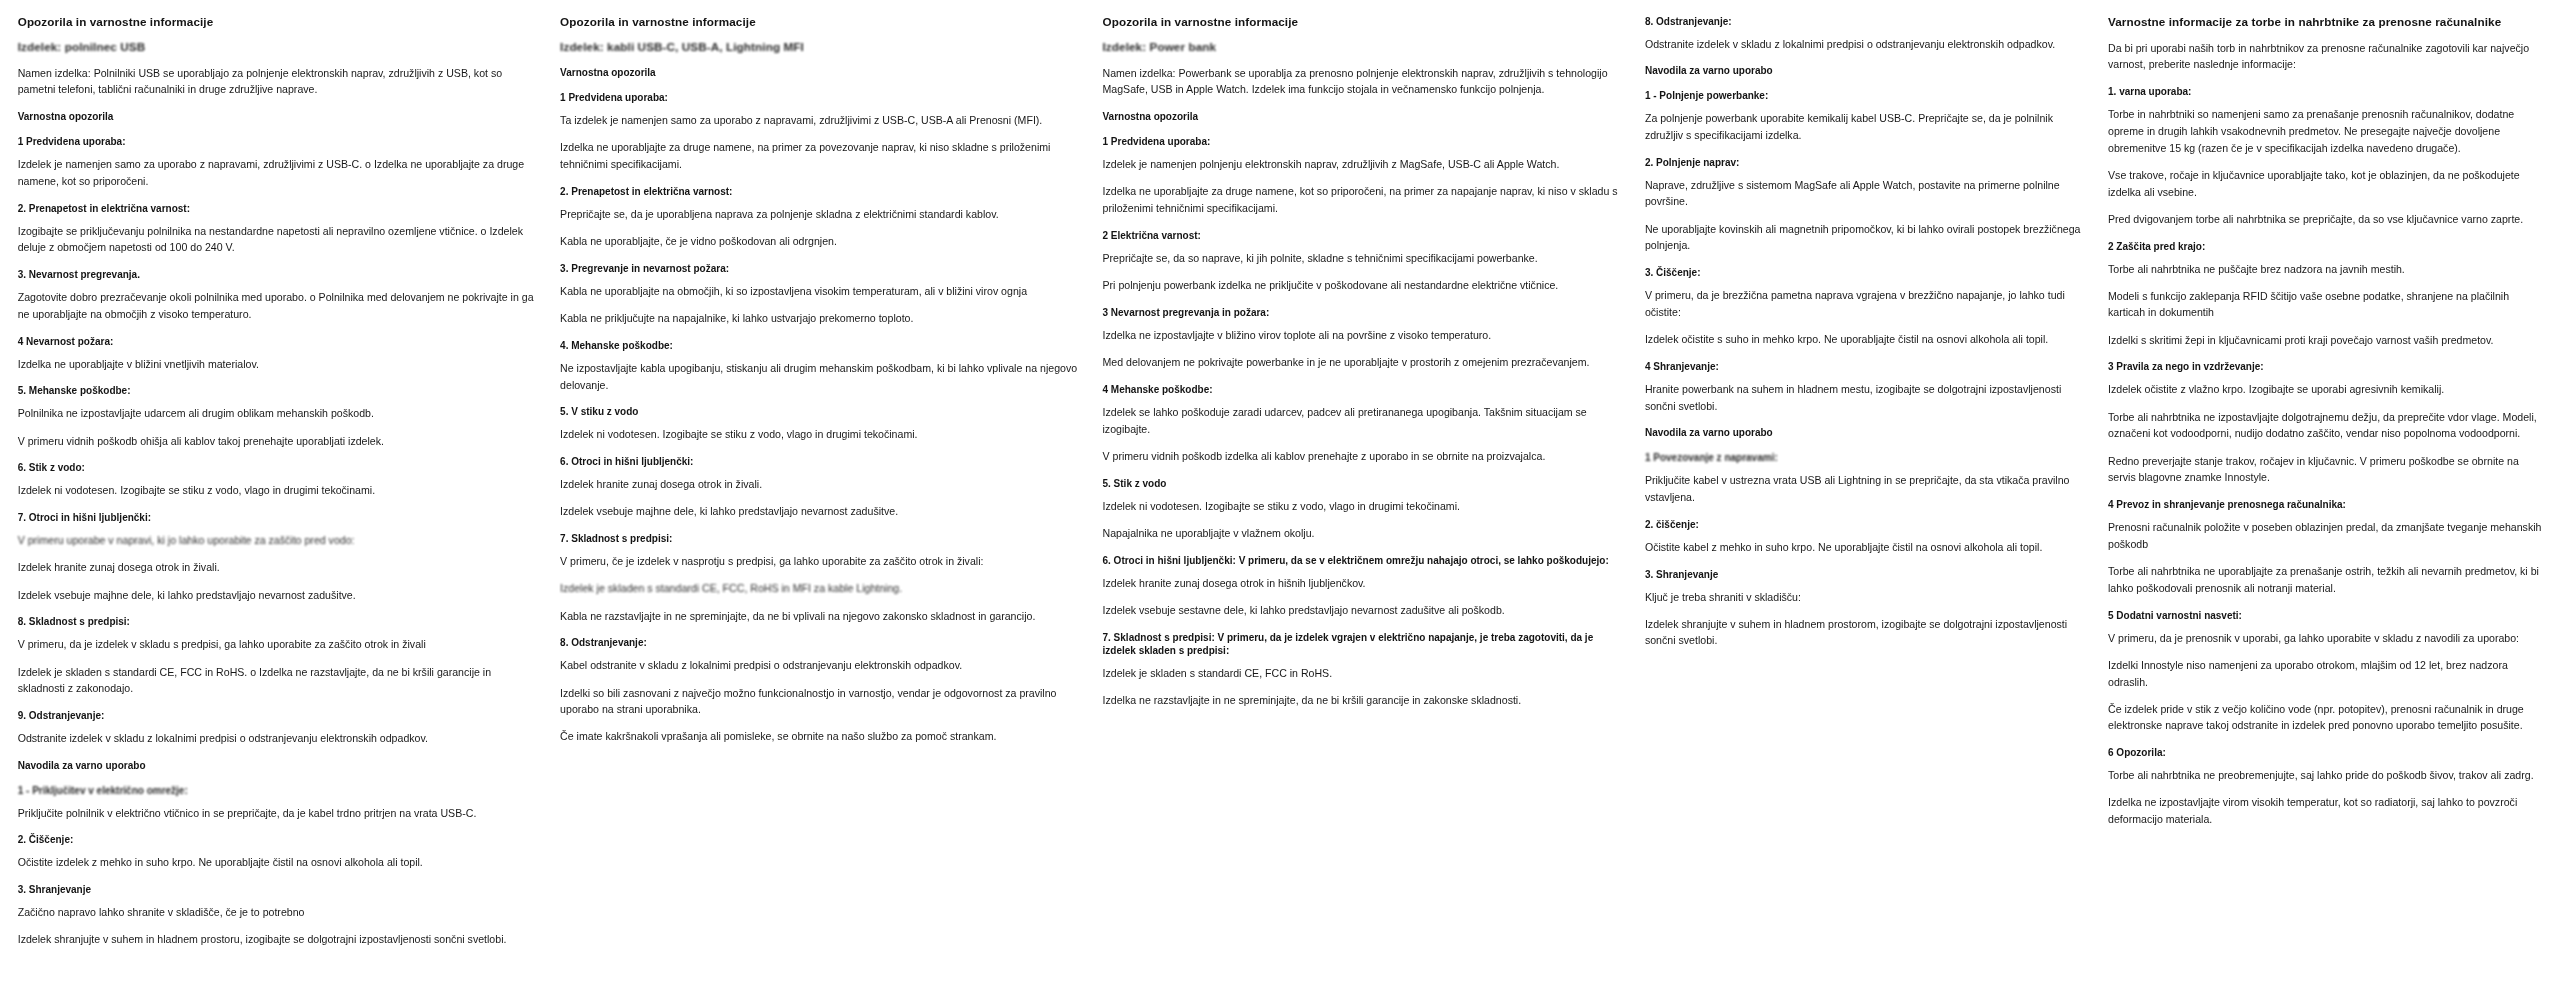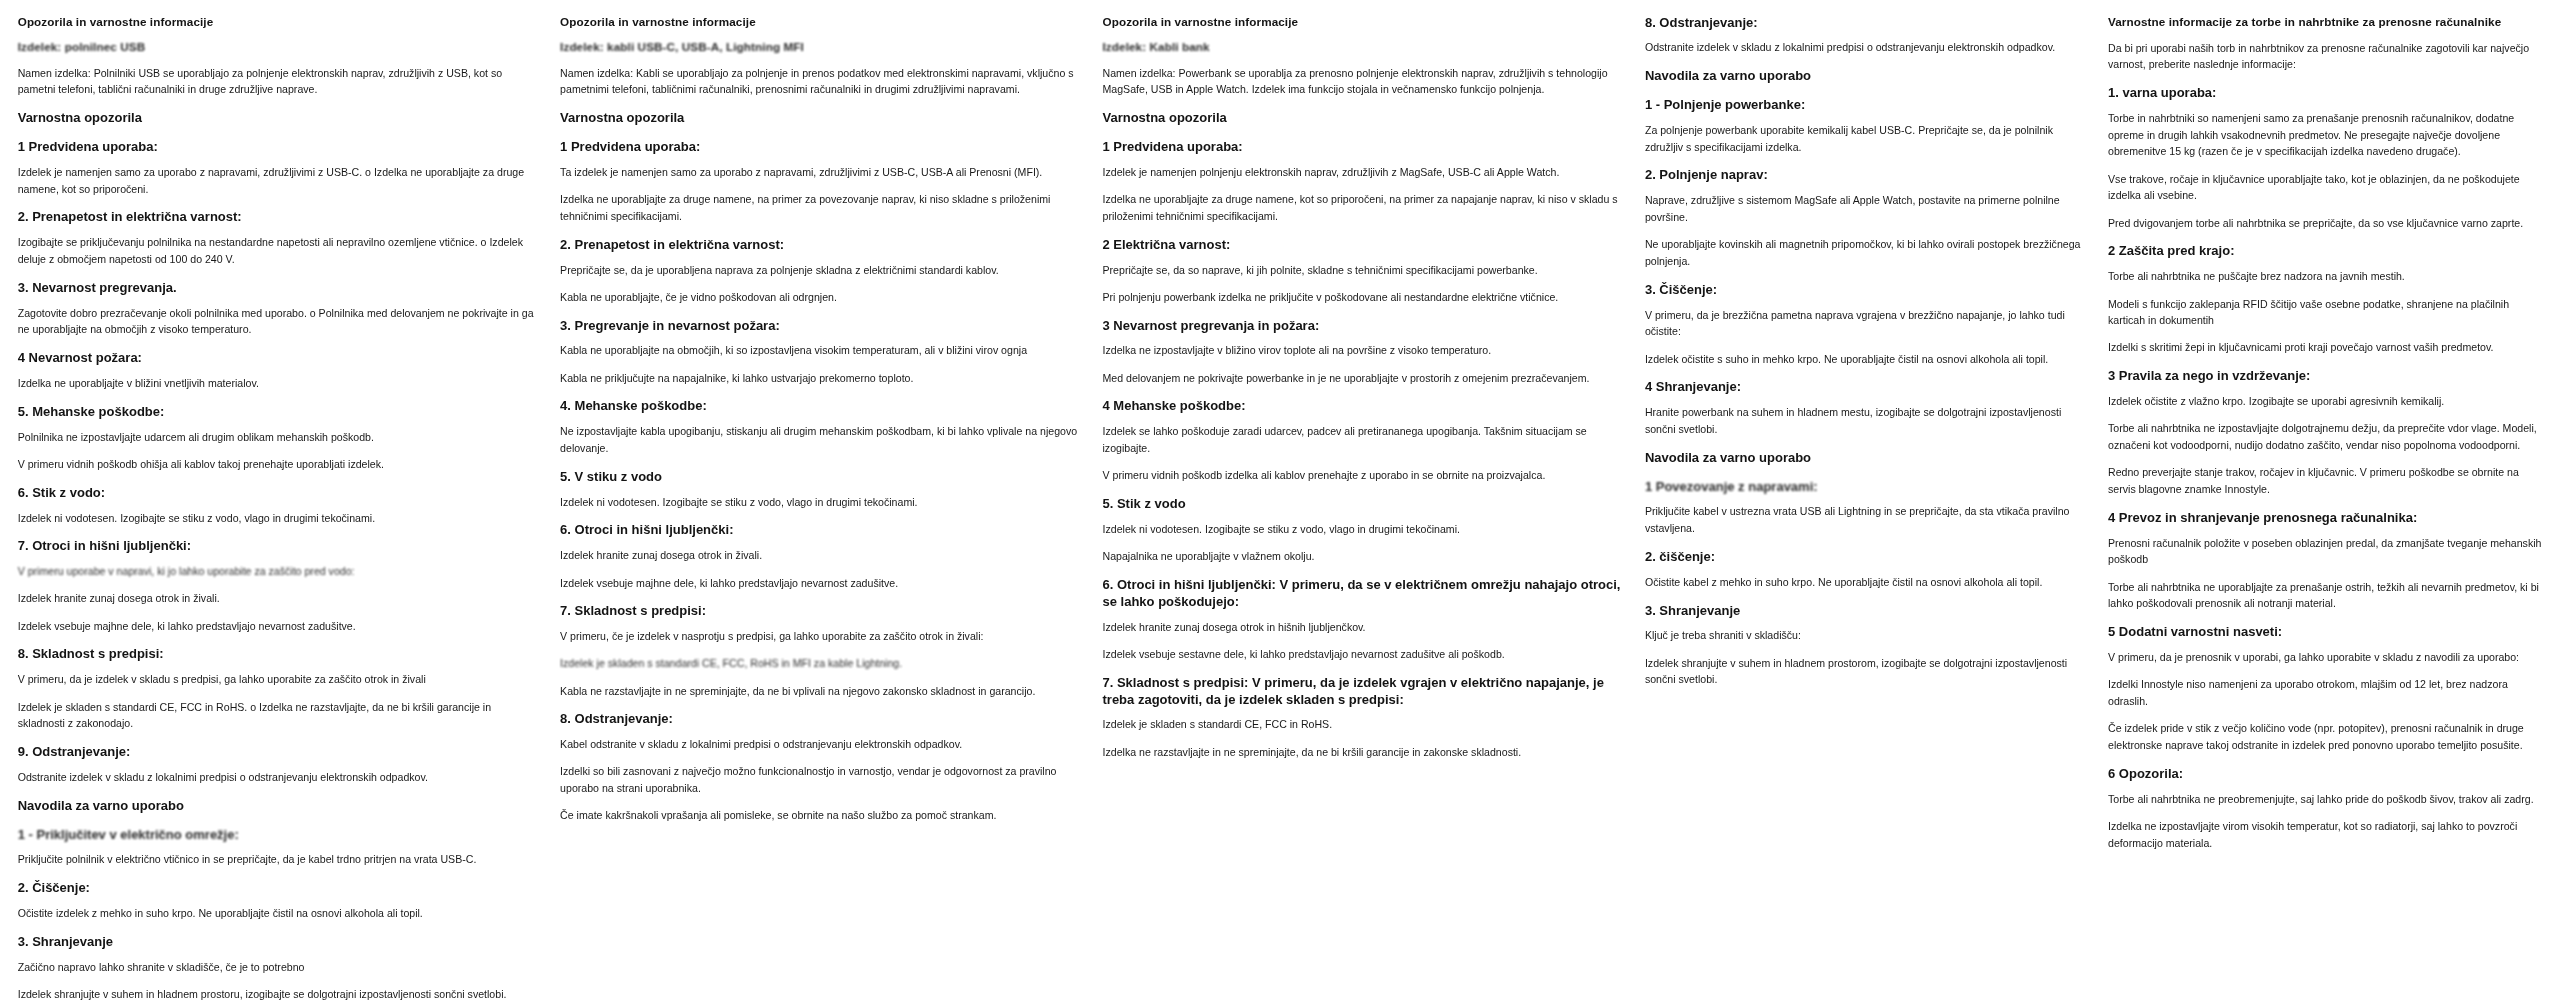--- a/index.html
+++ b/index.html
@@ -34,21 +34,21 @@
   .col-5 { width: 467px; }
 
   h2.title {
     font-size: 11.7px;
     font-weight: bold;
     margin: 0 0 10.5px 0;
     line-height: 1.25;
     letter-spacing: 0.1px;
   }
   h3.sub {
-    font-size: 13px;
+    font-size: 10px;
     font-weight: bold;
     margin: 12px 0 8px 0;
     line-height: 1.3;
   }
   p.para {
     font-size: 10.6px;
     line-height: 1.58;
     margin: 0 0 10.5px 0;
     color: #191919;
   }
@@ -97,21 +97,20 @@
     <p class="para">Očistite izdelek z mehko in suho krpo. Ne uporabljajte čistil na osnovi alkohola ali topil.</p>
     <h3 class="sub">3. Shranjevanje</h3>
     <p class="para">Začično napravo lahko shranite v skladišče, če je to potrebno</p>
     <p class="para">Izdelek shranjujte v suhem in hladnem prostoru, izogibajte se dolgotrajni izpostavljenosti sončni svetlobi.</p>
   </div>
 
   <div class="col col-2">
     <h2 class="title">Opozorila in varnostne informacije</h2>
     <h2 class="title blurry">Izdelek: kabli USB-C, USB-A, Lightning MFI</h2>
 
-    <p class="para">Namen izdelka: Kabli se uporabljajo za polnjenje in prenos podatkov med elektronskimi napravami, vključno s pametnimi telefoni, tabličnimi računalniki, prenosnimi računalniki in drugimi združljivimi napravami.</p>
     <h3 class="sub">Varnostna opozorila</h3>
     <h3 class="sub">1 Predvidena uporaba:</h3>
     <p class="para">Ta izdelek je namenjen samo za uporabo z napravami, združljivimi z USB-C, USB-A ali Prenosni (MFI).</p>
     <p class="para">Izdelka ne uporabljajte za druge namene, na primer za povezovanje naprav, ki niso skladne s priloženimi tehničnimi specifikacijami.</p>
     <h3 class="sub">2. Prenapetost in električna varnost:</h3>
     <p class="para">Prepričajte se, da je uporabljena naprava za polnjenje skladna z električnimi standardi kablov.</p>
     <p class="para">Kabla ne uporabljajte, če je vidno poškodovan ali odrgnjen.</p>
     <h3 class="sub">3. Pregrevanje in nevarnost požara:</h3>
     <p class="para">Kabla ne uporabljajte na območjih, ki so izpostavljena visokim temperaturam, ali v bližini virov ognja</p>
     <p class="para">Kabla ne priključujte na napajalnike, ki lahko ustvarjajo prekomerno toploto.</p>
@@ -127,21 +126,21 @@
     <p class="para blurry">Izdelek je skladen s standardi CE, FCC, RoHS in MFI za kable Lightning.</p>
     <p class="para">Kabla ne razstavljajte in ne spreminjajte, da ne bi vplivali na njegovo zakonsko skladnost in garancijo.</p>
     <h3 class="sub">8. Odstranjevanje:</h3>
     <p class="para">Kabel odstranite v skladu z lokalnimi predpisi o odstranjevanju elektronskih odpadkov.</p>
     <p class="para">Izdelki so bili zasnovani z največjo možno funkcionalnostjo in varnostjo, vendar je odgovornost za pravilno uporabo na strani uporabnika.</p>
     <p class="para">Če imate kakršnakoli vprašanja ali pomisleke, se obrnite na našo službo za pomoč strankam.</p>
   </div>
 
   <div class="col col-3">
     <h2 class="title">Opozorila in varnostne informacije</h2>
-    <h2 class="title blurry">Izdelek: Kabli bank</h2>
+    <h2 class="title blurry">Izdelek: Power bank</h2>
 
     <p class="para">Namen izdelka: Powerbank se uporablja za prenosno polnjenje elektronskih naprav, združljivih s tehnologijo MagSafe, USB in Apple Watch. Izdelek ima funkcijo stojala in večnamensko funkcijo polnjenja.</p>
     <h3 class="sub">Varnostna opozorila</h3>
     <h3 class="sub">1 Predvidena uporaba:</h3>
     <p class="para">Izdelek je namenjen polnjenju elektronskih naprav, združljivih z MagSafe, USB-C ali Apple Watch.</p>
     <p class="para">Izdelka ne uporabljajte za druge namene, kot so priporočeni, na primer za napajanje naprav, ki niso v skladu s priloženimi tehničnimi specifikacijami.</p>
     <h3 class="sub">2 Električna varnost:</h3>
     <p class="para">Prepričajte se, da so naprave, ki jih polnite, skladne s tehničnimi specifikacijami powerbanke.</p>
     <p class="para">Pri polnjenju powerbank izdelka ne priključite v poškodovane ali nestandardne električne vtičnice.</p>
     <h3 class="sub">3 Nevarnost pregrevanja in požara:</h3>

